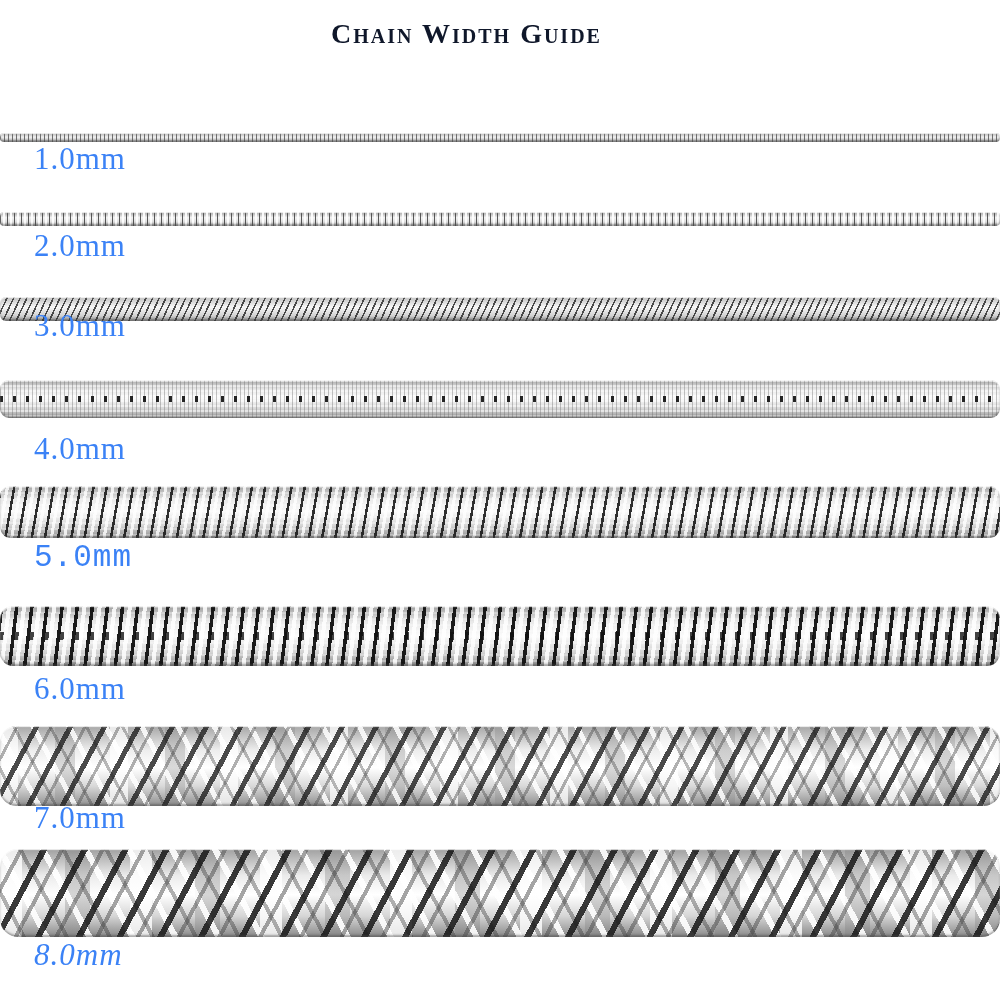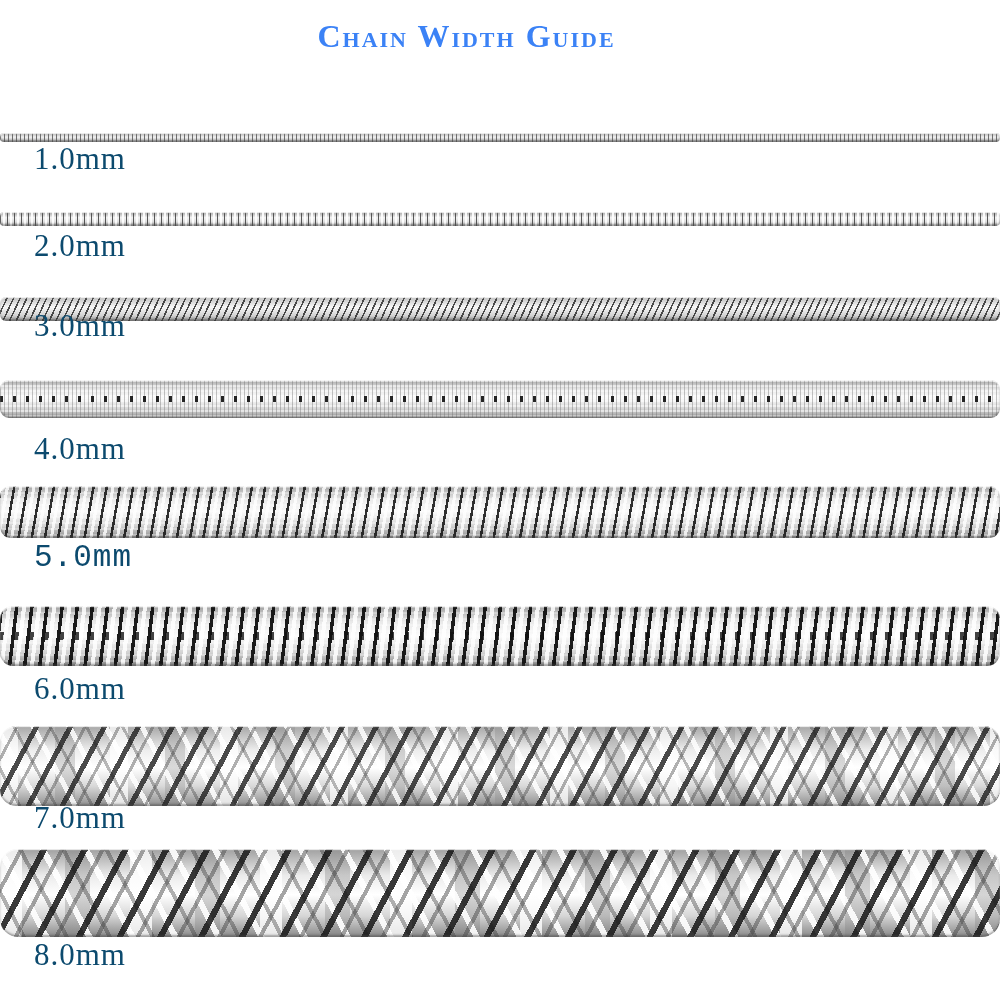--- a/index.html
+++ b/index.html
@@ -9,31 +9,31 @@
     background:#ffffff;
     overflow:hidden;
     font-family:"Liberation Serif","DejaVu Serif",serif;
   }
   .title{
     position:absolute;
     top:18px;left:0;width:1000px;
     padding-right:67px;
     box-sizing:border-box;
     text-align:center;
-    font-size:32px;
+    font-size:28px;
     font-weight:600;
     font-variant:small-caps;
     letter-spacing:2px;
-    color:#3b82f6;
+    color:#0f172a;
   }
   .size-label{
     position:absolute;
     left:34px;
     font-size:31px;
-    color:#0c4a6e;
+    color:#3b82f6;
     letter-spacing:1px;
   }
   .chain{
     position:absolute;
     left:0;width:1000px;
   }
   
   .chain{
     box-shadow:
       inset 0 1px 1px rgba(255,255,255,.85),
@@ -107,21 +107,21 @@
   
   .chain--8{
     top:849px;height:88px;border-radius:18px;
     background-image:
       repeating-linear-gradient(118deg, rgba(22,22,22,.85) 0 6px, rgba(0,0,0,0) 6px 17px, rgba(75,75,75,.5) 17px 21px, rgba(0,0,0,0) 21px 36px),
       repeating-linear-gradient(62deg, rgba(255,255,255,.9) 0 6px, rgba(0,0,0,0) 6px 19px, rgba(50,50,50,.38) 19px 23px, rgba(0,0,0,0) 23px 38px),
       repeating-linear-gradient(90deg, rgba(255,255,255,.8) 0 22px, rgba(0,0,0,0) 22px 65px, rgba(125,125,125,.32) 65px 90px, rgba(0,0,0,0) 90px 130px),
       linear-gradient(180deg,#a0a0a0,#ebebeb 30%,#ffffff 52%,#d6d6d6 76%,#898989);
   }
   .lbl-1{top:141px;} .lbl-2{top:228px;text-align:right;} .lbl-3{top:308px;} .lbl-4{top:431px;}
-  .lbl-5{top:540px;font-family:Liberation Mono, monospace;} .lbl-6{top:671px;} .lbl-7{top:800px;} .lbl-8{top:937px;}
+  .lbl-5{top:540px;font-family:Liberation Mono, monospace;} .lbl-6{top:671px;} .lbl-7{top:800px;} .lbl-8{top:937px;font-style:italic;}
 </style>
 </head>
 <body>
 
 <div class="canvas">
 
   <div class="title">Chain Width Guide</div>
 
   <div class="chain chain--1"></div>
   <div class="size-label lbl-1">1.0mm</div>

